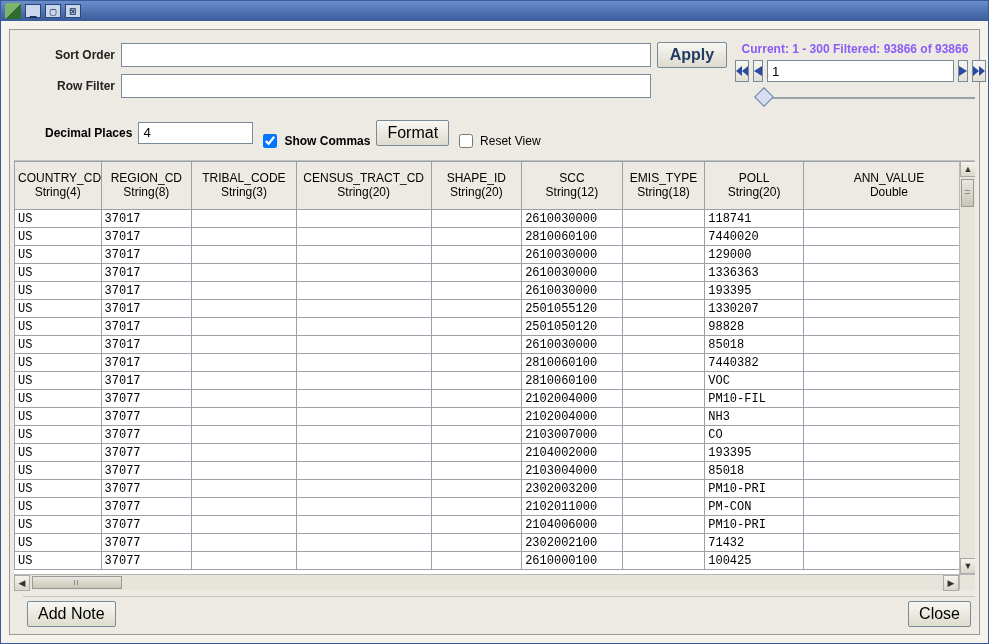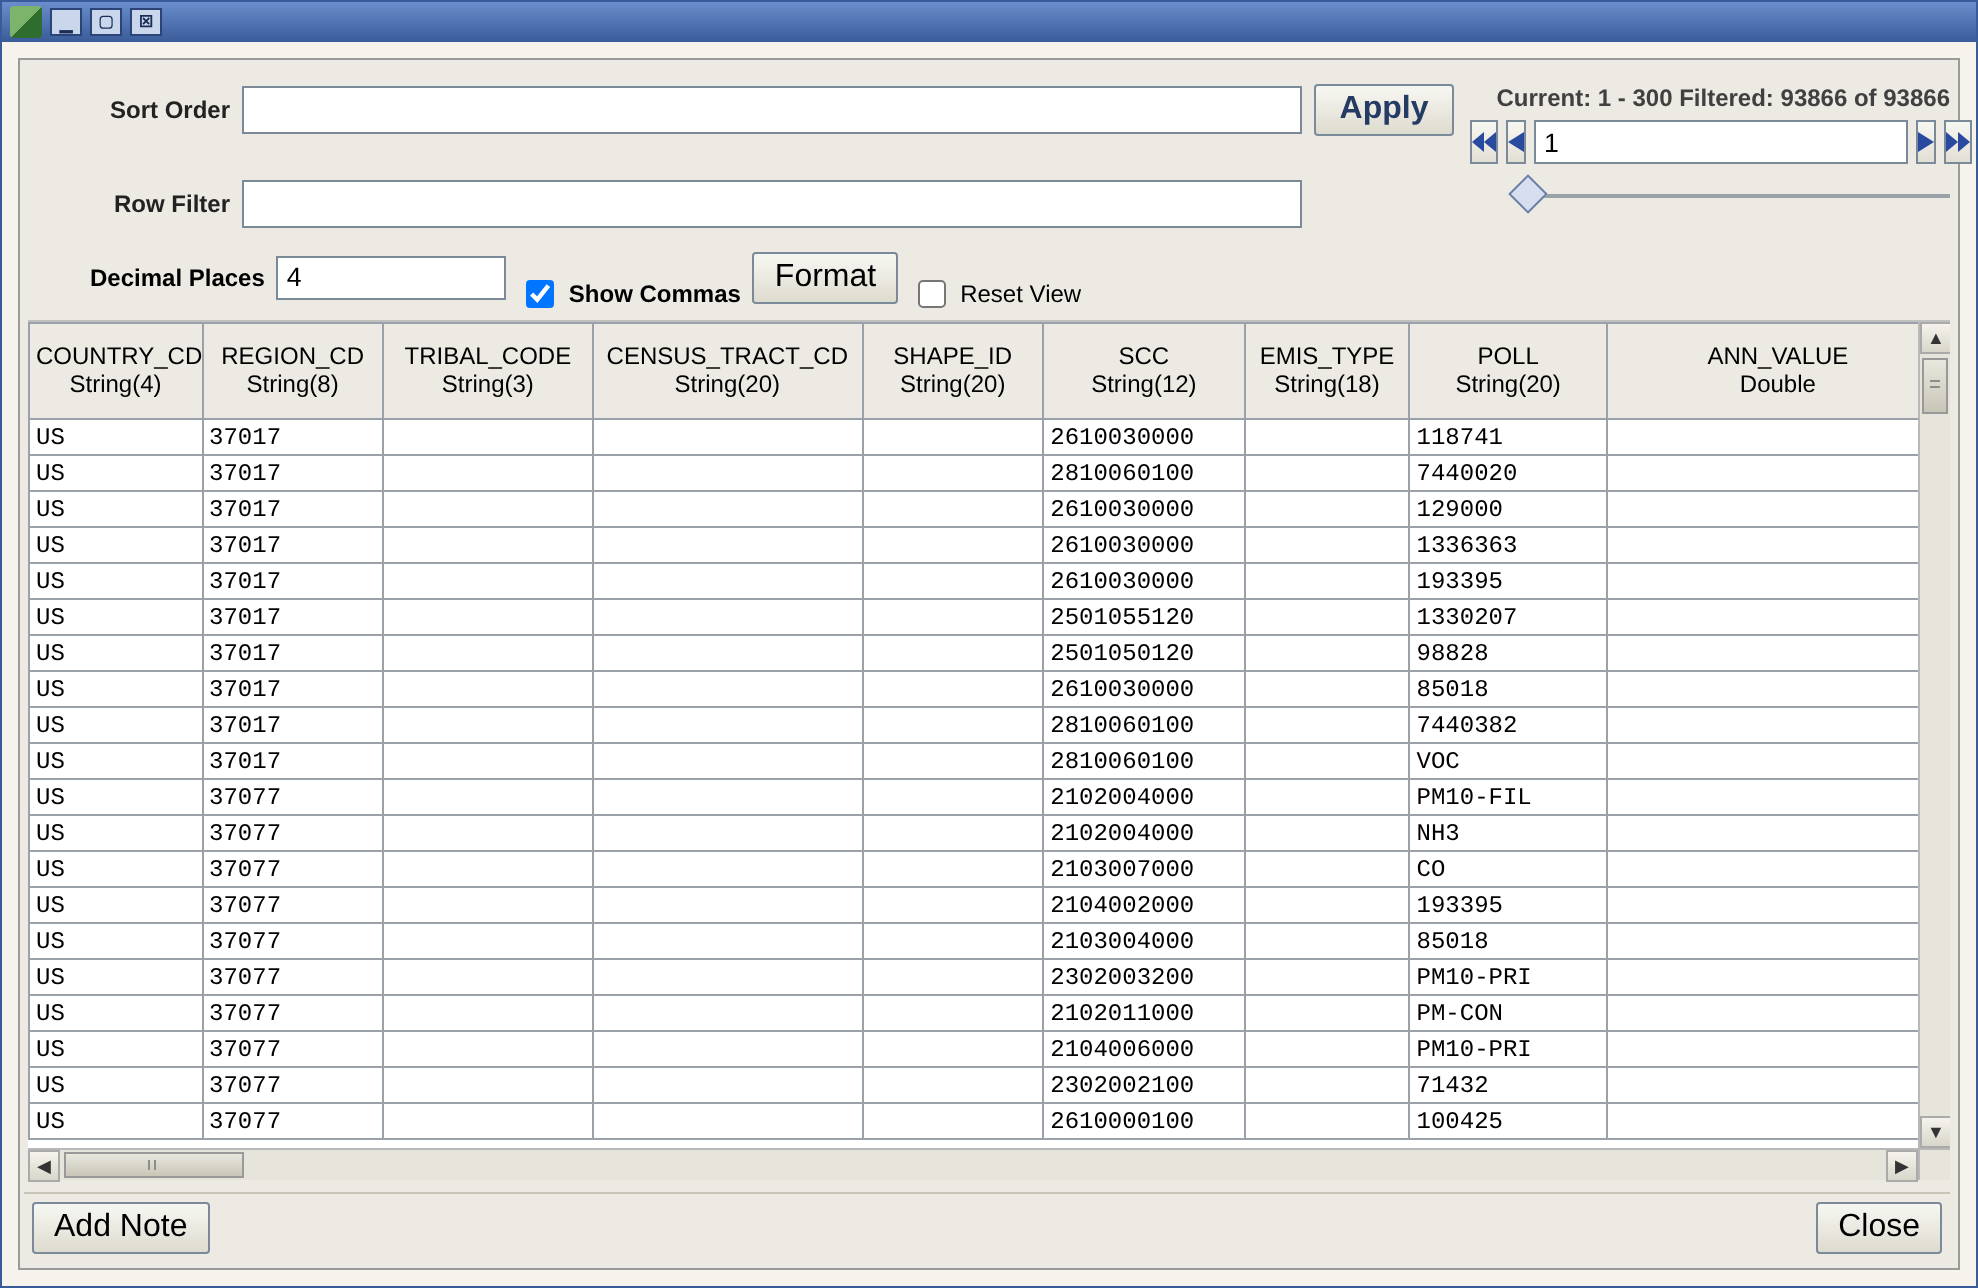--- a/index.html
+++ b/index.html
@@ -54,21 +54,21 @@
     display: flex; flex-direction: column;
     padding: 4px;
     position: relative;
     min-height: 0;
   }
 
   .top-controls {
     display: flex; gap: 8px; align-items: flex-start;
     padding: 8px 6px 4px 6px;
   }
-  .left-form { display: grid; grid-template-columns: 95px 530px 70px; gap: 22px 6px; align-items: center; }
+  .left-form { display: grid; grid-template-columns: 95px 530px 70px; gap: 6px 6px; align-items: center; }
   .lbl { text-align: right; font-weight: bold; color: #222; }
   .txt {
     height: 24px; border: 1px solid #7a8a99; background: #fff; padding: 2px 4px;
     font-family: inherit; font-size: 12px;
   }
   .btn {
     border: 1px solid #7a8a99;
     background: linear-gradient(#f7f7f2, #dedbcf);
     padding: 3px 10px;
     font-family: inherit; font-size: 16px; font-weight: bold; color: #243b63;
@@ -76,21 +76,21 @@
     border-radius: 2px;
   }
   .btn.plain { font-weight: normal; color: #000; }
 
   .right-pager {
     margin-left: auto;
     display: flex; flex-direction: column; gap: 4px;
     align-items: stretch;
     width: 240px;
   }
-  .pager-summary { font-weight: bold; color: #404040; white-space: nowrap; font-size: 12px; text-align: right;}
+  .pager-summary { font-weight: bold; color: #8b5cf6; white-space: nowrap; font-size: 12px; text-align: center;}
   .pager-row { display: flex; align-items: center; gap: 4px; }
   .nav {
     width: 22px; height: 22px;
     border: 1px solid #7a8a99;
     background: linear-gradient(#f7f7f2,#e2dfd4);
     display: inline-flex; align-items: center; justify-content: center;
     color: #2a4aa0; font-weight: bold; cursor: pointer;
     font-size: 11px;
   }
   .pager-row .page-input { flex: 1; height: 22px; border: 1px solid #7a8a99; background: #fff; padding: 0 4px; }
@@ -190,21 +190,21 @@
     position: absolute; left: 2px; top: 1px; bottom: 1px; width: 90px;
     background: linear-gradient(#e9e7de,#c9c6b8); border: 1px solid #999; cursor: grab;
   }
   .hscroll .thumb::after{
     content:""; position:absolute; top:3px; bottom:3px; left:50%; width:6px; transform:translateX(-50%);
     background: repeating-linear-gradient(90deg,#8d8d8d 0 1px, transparent 1px 3px);
   }
   .corner { position: absolute; right: 0; bottom: 0; width: 16px; height: 16px; background: #e7e5db; border-left:1px solid #b8b8b8; border-top:1px solid #b8b8b8;}
 
   .footer {
-    position: absolute; left: 2px; right: 4px; bottom: 4px; height: 34px;
+    position: absolute; left: 13px; right: 4px; bottom: 4px; height: 34px;
     display: flex; align-items: center; padding: 16px 4px;
     border-top: 1px solid #c7c4b8;
   }
   .footer .spacer { flex: 1; }
 </style>
 </head>
 <body>
 
 <div class="window">
 

